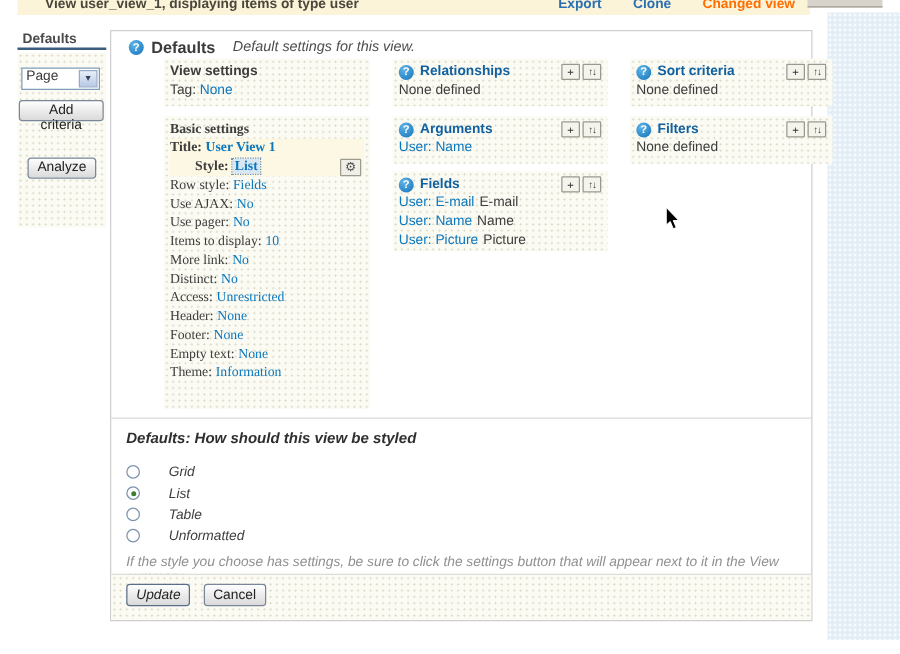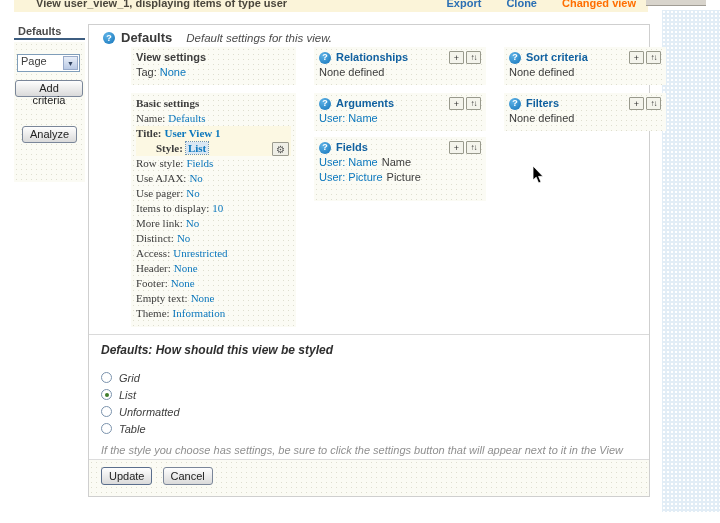--- a/index.html
+++ b/index.html
@@ -94,27 +94,27 @@
 
   .separator { position:absolute; left:0; top:309px; width:560px; border-top:1px solid #dadada; }
 
   .style-form { position:absolute; left:12px; top:318px; width:538px;font-style:italic; }
   .sf-title { font-weight:bold; font-size:12px; color:#2f2f2f; margin-bottom:12px; }
   .opt { display:flex; align-items:center; height:17px; }
   .radio { width:11px; height:11px; border:1px solid #7b93ad; border-radius:50%;
     background:#fff; display:inline-block; position:relative; margin-right:7px; cursor:pointer; flex:0 0 11px; }
   .radio.checked::after { content:""; position:absolute; left:2.5px; top:2.5px;
     width:4px; height:4px; border-radius:50%; background:#3f7d2c; }
-  .opt label { color:#3d3d3d; cursor:pointer; }
+  .opt label { color:#3d3d3d; cursor:pointer;margin-left:16px; }
   .sf-help { color:#8f8f8f; margin-top:7px; }
 
   .footer-strip { position:absolute; left:0; top:434px; width:560px; height:37px;
     border-top:1px solid #dcdcdc; padding:7px 0 0 12px; }
   .footer-strip .btn { height:18px; margin-right:7px; }
-  .btn.update { border-color:#5a6e8c; }
+  .btn.update { border-color:#5a6e8c;font-style:italic; }
 
   
   .cursor { position:absolute; left:532px; top:166px; width:12px; height:18px; pointer-events:none; }
 </style>
 </head>
 <body>
 
 <div class="page">
 
   <div class="top-strip">
@@ -152,23 +152,20 @@
 
     <div class="box dotbg viewset">
       <div class="box-title">View settings</div>
       <div class="row">
         <span class="lbl">Tag:</span><a class="val">None</a>
       </div>
     </div>
 
     <div class="box dotbg basic">
       <div class="box-title">Basic settings</div>
-      <div class="row">
-        <span class="lbl">Name:</span><a class="val">Defaults</a>
-      </div>
       <div class="row hl boldrow">
         <span class="lbl">Title:</span><a class="val">User View 1</a>
       </div>
       <div class="row hl boldrow indent gearwrap">
         <span class="lbl">Style:</span><a class="val style-box">List</a>
         <button class="gearbtn">⚙</button>
       </div>
       <div class="row">
         <span class="lbl">Row style:</span><a class="val">Fields</a>
       </div>
@@ -231,20 +228,23 @@
     </div>
 
     <div class="box dotbg fields">
       <div class="box-hdr">
         <span class="help">?</span>
         <a class="hdr-link">Fields</a>
         <span class="minibtns">
           <button class="mini">+</button>
           <button class="mini rearr">↑↓</button>
         </span>
+      </div>
+      <div class="row">
+        <a class="link">User: E-mail</a><span class="suffix">E-mail</span>
       </div>
       <div class="row">
         <a class="link">User: Name</a><span class="suffix">Name</span>
       </div>
       <div class="row">
         <a class="link">User: Picture</a><span class="suffix">Picture</span>
       </div>
     </div>
 
     <div class="box dotbg sort">
@@ -278,25 +278,25 @@
       <div class="opt">
         <span class="radio"></span>
         <label>Grid</label>
       </div>
       <div class="opt">
         <span class="radio checked"></span>
         <label>List</label>
       </div>
       <div class="opt">
         <span class="radio"></span>
-        <label>Unformatted</label>
+        <label>Table</label>
       </div>
       <div class="opt">
         <span class="radio"></span>
-        <label>Table</label>
+        <label>Unformatted</label>
       </div>
       <div class="sf-help">If the style you choose has settings, be sure to click the settings button that will appear next to it in the View summary.</div>
     </div>
 
     <div class="footer-strip dotbg">
       <button class="btn update">Update</button>
       <button class="btn cancel">Cancel</button>
     </div>
 
   </div>

